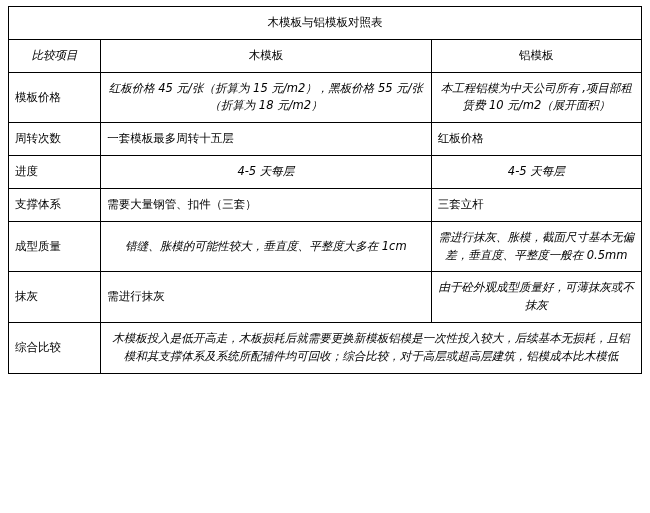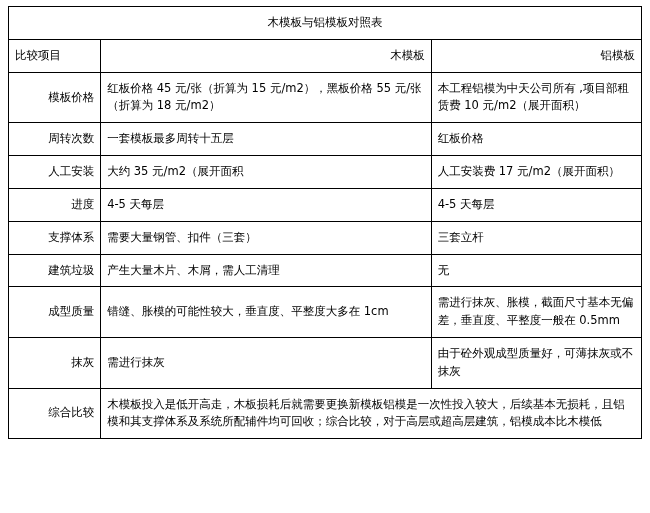--- a/index.html
+++ b/index.html
@@ -37,27 +37,27 @@
   .title-cell {
     text-align: center;
     font-size: 12px;
     padding: 6px 4px;
   }
   .col-item { width: 92px; }
   .col-wood { width: 330px; }
   .col-alu  { width: 210px; }
 
   .hdr {
-    text-align: right;
+    text-align: center;
   }
   .item-cell {
-    text-align: right;
+    text-align: left;
   }
   .c { }
-  .l { text-align: left; }
+  .l { text-align: center; font-style: italic; }
 </style>
 </head>
 <body>
 
 <div class="page">
   <table class="cmp">
     <colgroup>
       <col class="col-item">
       <col class="col-wood">
       <col class="col-alu">
@@ -75,38 +75,28 @@
           <td class="item-cell">模板价格</td>
           <td class="l">红板价格 45 元/张（折算为 15 元/m2），黑板价格 55 元/张（折算为 18 元/m2）</td>
           <td class="l">本工程铝模为中天公司所有 ,项目部租赁费 10 元/m2（展开面积）</td>
         </tr>
         <tr>
           <td class="item-cell">周转次数</td>
           <td class="c">一套模板最多周转十五层</td>
           <td class="c">红板价格</td>
         </tr>
         <tr>
-          <td class="item-cell">人工安装</td>
-          <td class="l">大约 35 元/m2（展开面积</td>
-          <td class="c">人工安装费 17 元/m2（展开面积）</td>
-        </tr>
-        <tr>
           <td class="item-cell">进度</td>
           <td class="l">4-5 天每层</td>
           <td class="l">4-5 天每层</td>
         </tr>
         <tr>
           <td class="item-cell">支撑体系</td>
           <td class="c">需要大量钢管、扣件（三套）</td>
           <td class="c">三套立杆</td>
-        </tr>
-        <tr>
-          <td class="item-cell">建筑垃圾</td>
-          <td class="c">产生大量木片、木屑，需人工清理</td>
-          <td class="l">无</td>
         </tr>
         <tr>
           <td class="item-cell">成型质量</td>
           <td class="l">错缝、胀模的可能性较大，垂直度、平整度大多在 1cm</td>
           <td class="l">需进行抹灰、胀模，截面尺寸基本无偏差，垂直度、平整度一般在 0.5mm</td>
         </tr>
         <tr>
           <td class="item-cell">抹灰</td>
           <td class="c">需进行抹灰</td>
           <td class="l">由于砼外观成型质量好，可薄抹灰或不抹灰</td>

